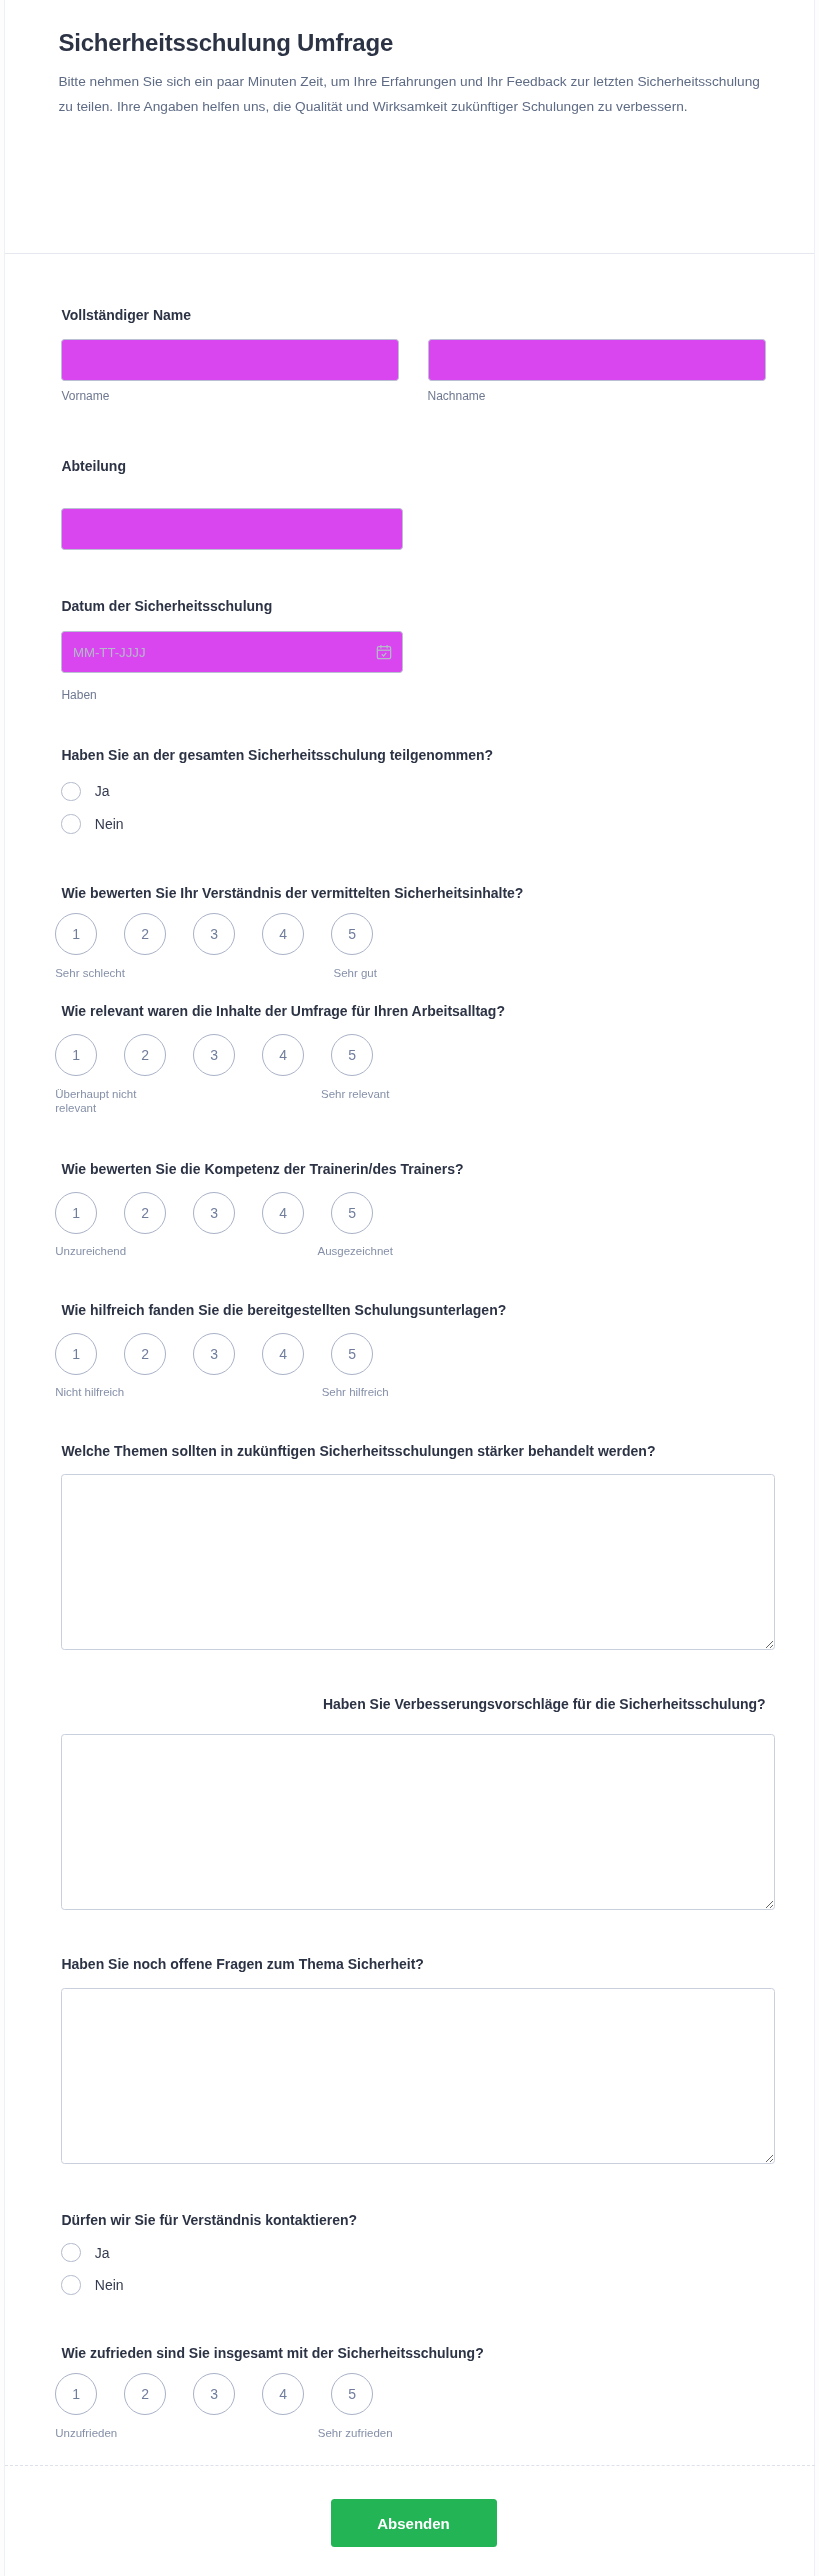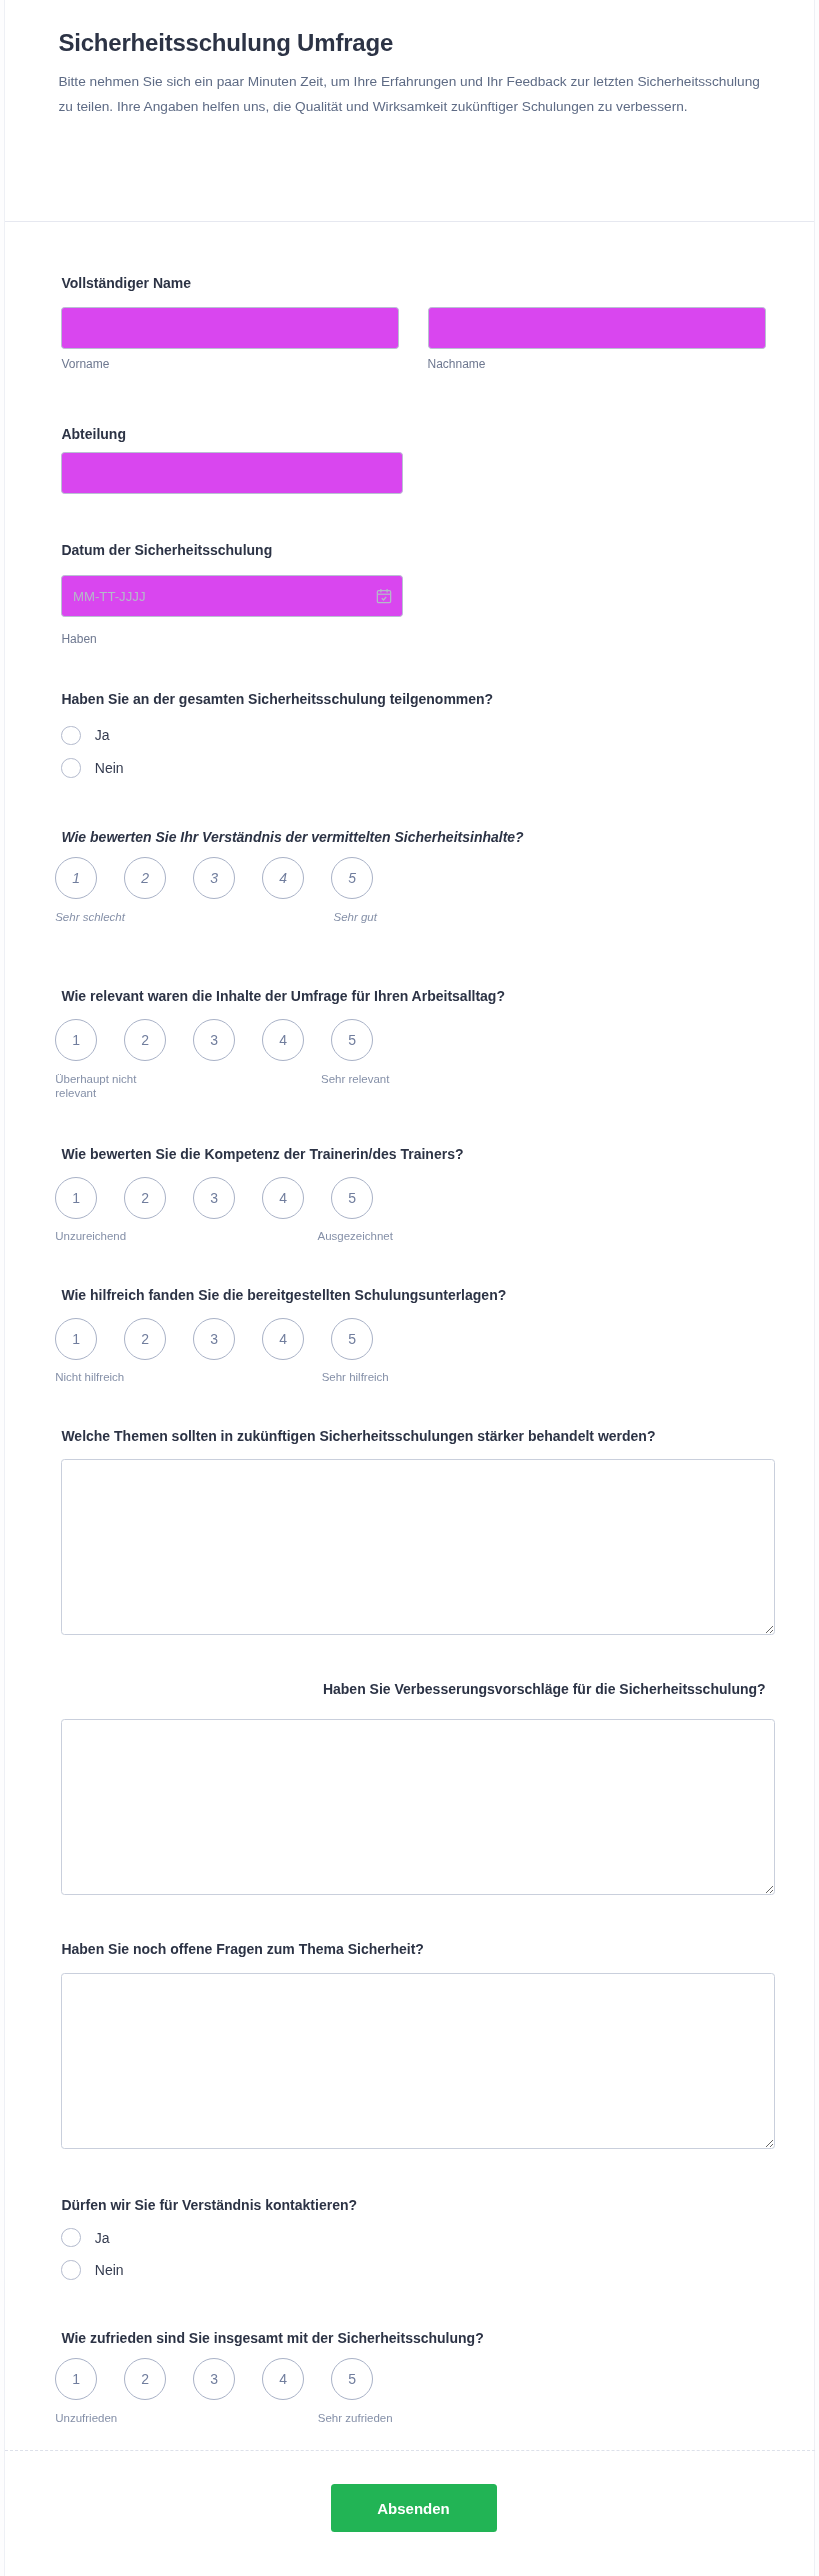--- a/index.html
+++ b/index.html
@@ -19,21 +19,21 @@
   .form-card {
     background: #ffffff;
     margin: 0 4.4px;
     border-left: 0.9px solid #eef0f5;
     border-right: 0.9px solid #eef0f5;
     min-height: 100%;
   }
   
   .form-header {
     padding: 29px 53px 0 53px;
-    height: 222px;
+    height: 254px;
     border-bottom: 0.9px solid #e6e8f0;
   }
   .form-title {
     font-size: 24px;
     font-weight: 700;
     color: #2c3345;
     letter-spacing: -0.2px;
   }
   .form-description {
     margin-top: 11.5px;
@@ -206,21 +206,21 @@
             <div class="sublabel">Vorname</div>
           </div>
           <div class="input-col wide">
             <input type="text" class="text-input" aria-label="Nachname" value="" style="">
             <div class="sublabel">Nachname</div>
           </div>
         </div>
       </div>
 
       <div class="section" style="margin-bottom:46px;">
-        <div class="q-label" style="margin-bottom:8px;">Abteilung</div>
+        <div class="q-label" style="margin-bottom:32px;">Abteilung</div>
         <input type="text" class="text-input" aria-label="Abteilung" value="" style="">
       </div>
 
       <div class="section" style="margin-bottom:43px;">
         <div class="q-label" style="margin-bottom:15px;">Datum der Sicherheitsschulung</div>
         <div class="date-wrap">
           <input type="text" class="text-input" aria-label="Datum" placeholder="MM-TT-JJJJ" style="">
           <svg class="calendar-icon" viewBox="0 0 18 18" fill="none" stroke="currentColor" stroke-width="1.4">
             <rect x="1.5" y="3" width="15" height="13.5" rx="1.5"></rect>
             <line x1="5.5" y1="1" x2="5.5" y2="5"></line>
@@ -239,21 +239,21 @@
             <span class="radio-circle"></span>
             <span class="radio-text">Ja</span>
           </div>
           <div class="radio-row">
             <span class="radio-circle"></span>
             <span class="radio-text">Nein</span>
           </div>
         </div>
       </div>
 
-      <div class="section scale-section" style="margin-bottom:61px;font-style:italic;">
+      <div class="section scale-section" style="margin-bottom:20px;">
         <div class="q-label">Wie bewerten Sie Ihr Verständnis der vermittelten Sicherheitsinhalte?</div>
         <div class="scale-row">
           <div class="scale-circle">1</div>
           <div class="scale-circle">2</div>
           <div class="scale-circle">3</div>
           <div class="scale-circle">4</div>
           <div class="scale-circle">5</div>
         </div>
         <div class="scale-labels">
           <span class="min-label">Sehr schlecht</span>

